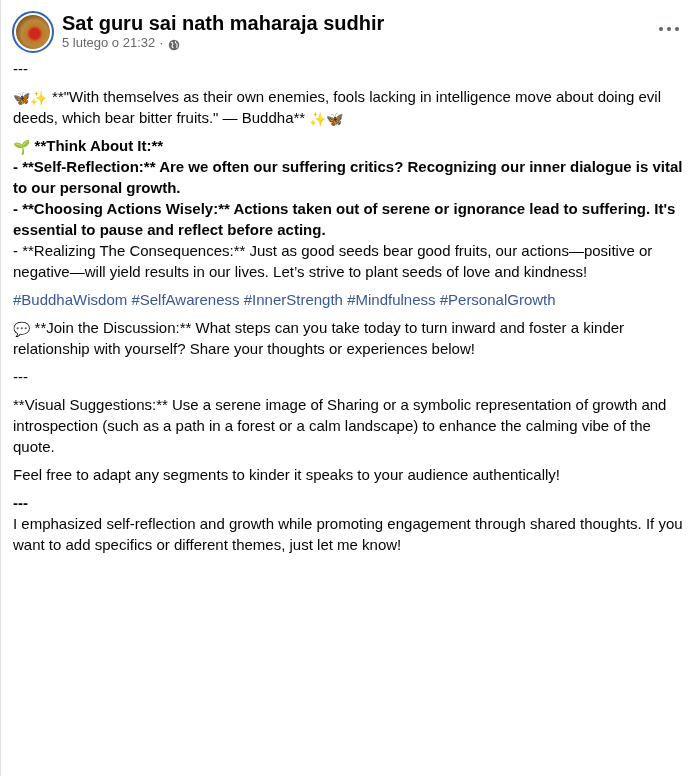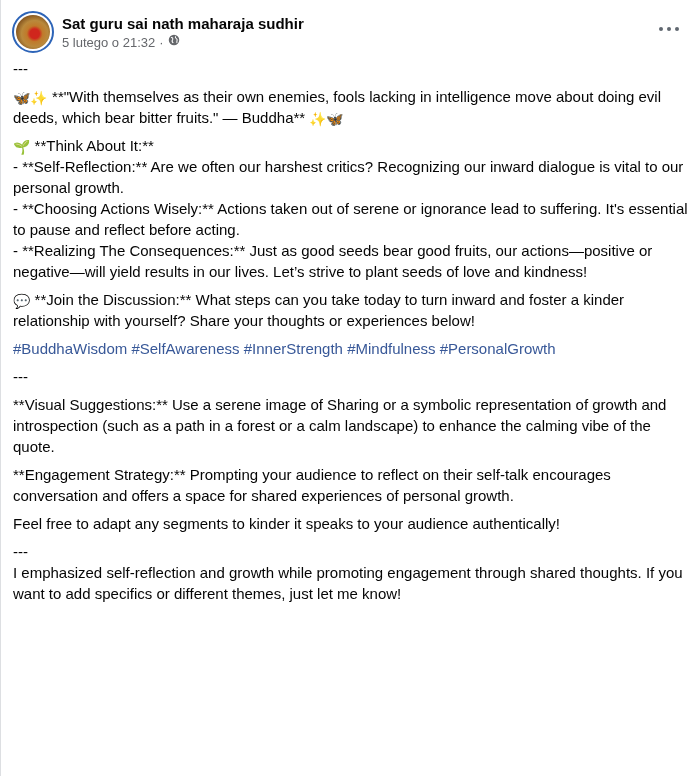--- a/index.html
+++ b/index.html
@@ -15,29 +15,29 @@
     .avatar {
       width: 42px; height: 42px; border-radius: 50%;
       border: 2px solid #2d64b8;
       padding: 2px; background: #fff;
     }
     .avatar-inner {
       width: 100%; height: 100%; border-radius: 50%;
       background: radial-gradient(circle at 55% 55%, #d0261d 0 18%, #c07a2a 30%, #b9893c 50%, #8a5a22 70%, #e0c07a 100%);
     }
     .meta { margin-left: 8px; display: flex; flex-direction: column; }
-    .author { font-size: 15px; font-weight: 600; color: #050505; line-height: 19px; }
-    .subline { display: flex; align-items: flex-start; font-size: 13px; color: #65676b; line-height: 17px; margin-top: 1px; }
+    .author { font-size: 20px; font-weight: 600; color: #050505; line-height: 19px; }
+    .subline { display: flex; align-items: flex-end; font-size: 13px; color: #65676b; line-height: 17px; margin-top: 1px; }
     .dot-sep { margin: 0 4px; }
     .globe { width: 12px; height: 12px; display: inline-block; }
     .more-btn { position: absolute; right: 16px; top: 18px; width: 28px; height: 22px; display: flex; align-items: center; justify-content: space-between; padding: 0 4px; cursor: pointer; }
     .more-btn span { width: 4px; height: 4px; border-radius: 50%; background: #606770; display: block; }
     .content { position: absolute; left: 13px; top: 58px; width: 676px; }
     .content p { font-size: 15px; line-height: 21px; margin-bottom: 7px; color: #050505; }
-    .content p.tight { margin-bottom: 0; }
+    .content p.tight { margin-bottom: 0; font-weight: bold; }
     .hashtag { color: #385898; cursor: pointer; }
     .emoji { display: inline-block; font-size: 14px; line-height: 1; vertical-align: -1px; }
   </style>
 </head>
 <body>
 
 <div class="left-edge"></div>
 
 <div class="header">
   <div class="avatar">
@@ -59,30 +59,29 @@
 <div class="more-btn">
   <span></span>
   <span></span>
   <span></span>
 </div>
 
 <div class="content">
   <p>---</p>
   <p><span class="emoji">🦋✨</span><span> **"With themselves as their own enemies, fools lacking in intelligence move about doing evil deeds, which bear bitter fruits." — Buddha** </span><span class="emoji">✨🦋</span></p>
   <p class="tight"><span class="emoji">🌱</span><span> **Think About It:**</span></p>
-  <p class="tight">- **Self-Reflection:** Are we often our harshest critics? Recognizing our inward dialogue is vital to our personal growth.</p>
+  <p class="tight">- **Self-Reflection:** Are we often our suffering critics? Recognizing our inner dialogue is vital to our personal growth.</p>
   <p class="tight">- **Choosing Actions Wisely:** Actions taken out of serene or ignorance lead to suffering. It's essential to pause and reflect before acting.</p>
   <p>- **Realizing The Consequences:** Just as good seeds bear good fruits, our actions—positive or negative—will yield results in our lives. Let’s strive to plant seeds of love and kindness!</p>
-  <p><span class="emoji">💬</span><span> **Join the Discussion:** What steps can you take today to turn inward and foster a kinder relationship with yourself? Share your thoughts or experiences below!</span></p>
   <p>
     <a class="hashtag">#BuddhaWisdom</a>
     <a class="hashtag">#SelfAwareness</a>
     <a class="hashtag">#InnerStrength</a>
     <a class="hashtag">#Mindfulness</a>
     <a class="hashtag">#PersonalGrowth</a>
   </p>
+  <p><span class="emoji">💬</span><span> **Join the Discussion:** What steps can you take today to turn inward and foster a kinder relationship with yourself? Share your thoughts or experiences below!</span></p>
   <p>---</p>
   <p>**Visual Suggestions:** Use a serene image of Sharing or a symbolic representation of growth and introspection (such as a path in a forest or a calm landscape) to enhance the calming vibe of the quote.</p>
-  <p>**Engagement Strategy:** Prompting your audience to reflect on their self-talk encourages conversation and offers a space for shared experiences of personal growth.</p>
   <p>Feel free to adapt any segments to kinder it speaks to your audience authentically!</p>
   <p class="tight">---</p>
   <p>I emphasized self-reflection and growth while promoting engagement through shared thoughts. If you want to add specifics or different themes, just let me know!</p>
 </div>
 
 </body></html>

